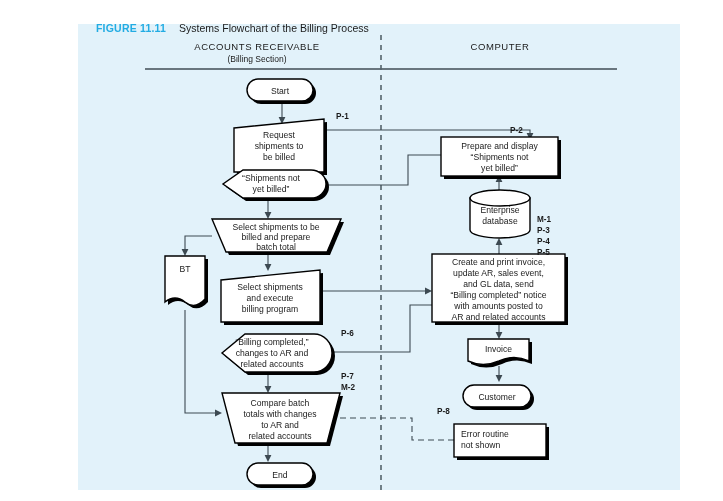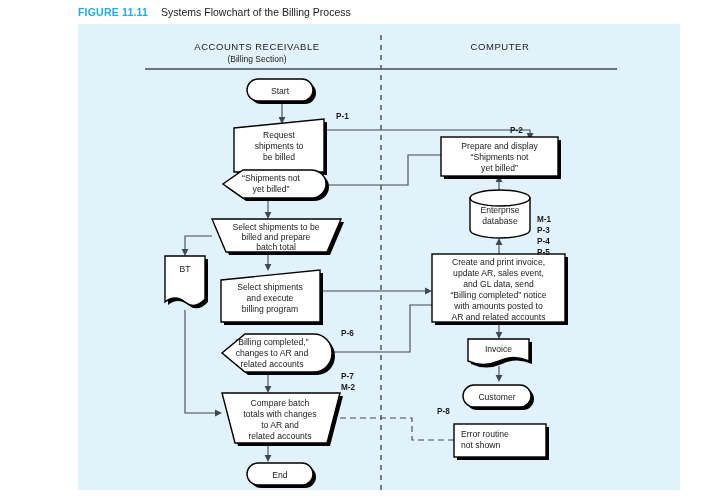--- a/index.html
+++ b/index.html
@@ -16,23 +16,24 @@
   }
   #figure-root {
     position: absolute;
     left: 0; top: 0;
     width: 723px;
     height: 501px;
   }
   .fig-caption {
     position: absolute;
     left: 78px;
-    top: 6px;
+    top: 22px;
     white-space: nowrap;
     font-size: 10.5px;
+    padding-left: 18px;
   }
   .fig-caption .fig-label {
     color: #22ace3;
     font-weight: bold;
     letter-spacing: .2px;
     font-size: 10.5px;
   }
   .fig-caption .fig-title {
     color: #1b1b1b;
     font-weight: normal;

